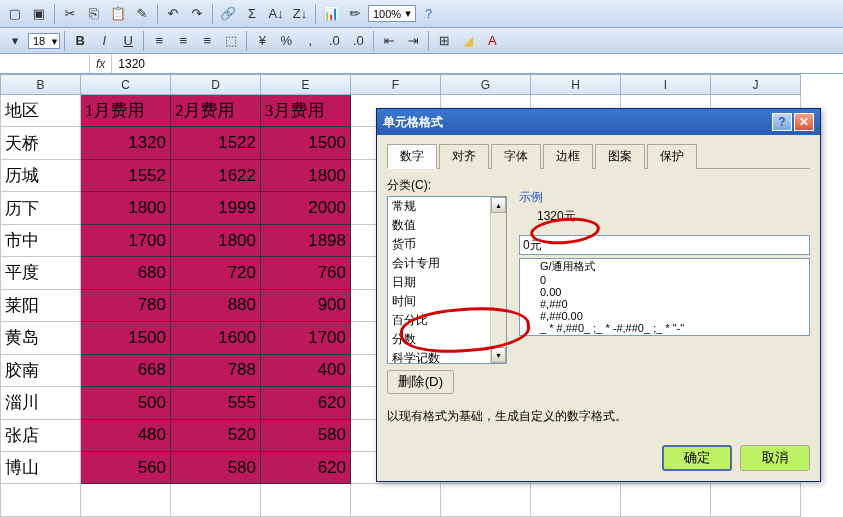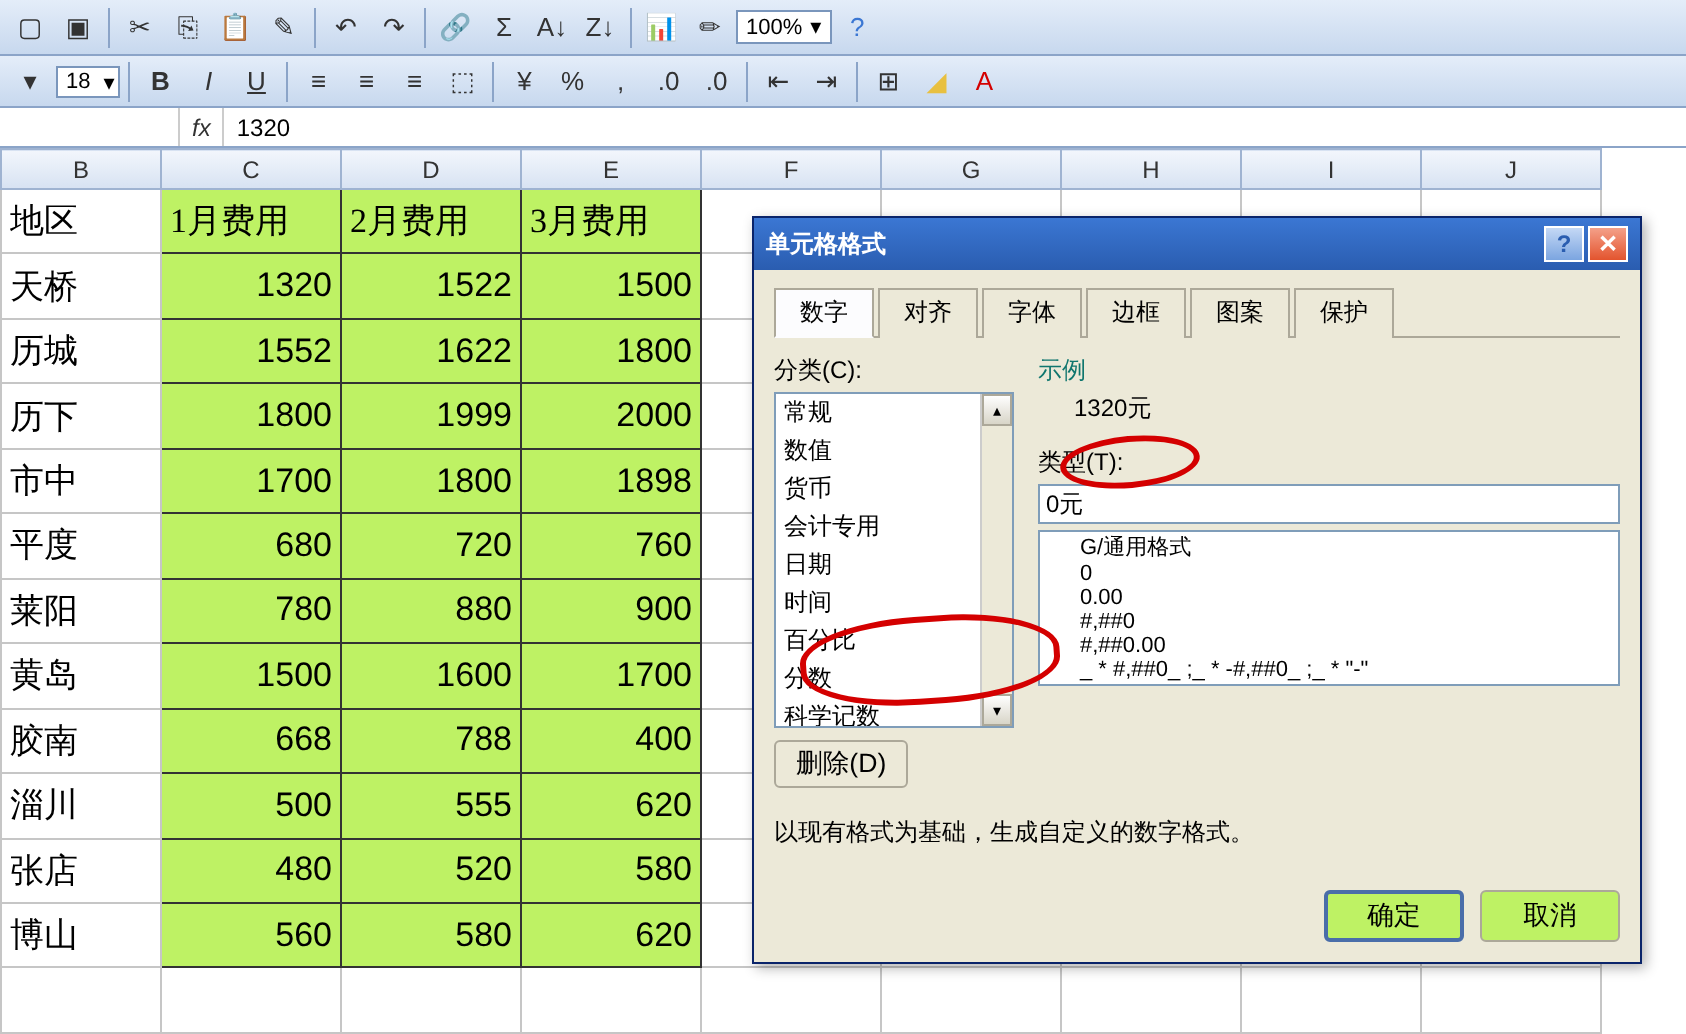--- a/index.html
+++ b/index.html
@@ -127,21 +127,21 @@
     }
     .sheet td.num {
       text-align: right;
       font-family: Arial, sans-serif;
       font-size: 17px;
     }
     .sheet td.header-cell {
       font-size: 17px;
     }
     .sheet td.sel {
-      background: #bef264;
+      background: #be185d;
       border: 1px solid #333;
     }
     .col-B { width: 80px; }
     .col-C, .col-D, .col-E { width: 90px; }
     .col-F, .col-G, .col-H, .col-I, .col-J { width: 90px; }
     
     
     .dialog {
       position: absolute;
       top: 108px;
@@ -228,21 +228,21 @@
     .scroll-btn {
       height: 16px;
       background: linear-gradient(#fefefe, #d8d5c8);
       border: 1px solid #aca899;
       display: flex; align-items: center; justify-content: center;
       font-size: 8px;
     }
     
     .right-col { flex: 1; }
     .sample-label { color: #000; margin-bottom: 2px; }
-    .sample-label.blue { color: #0f766e; }
+    .sample-label.blue { color: #1d4ed8; margin-top: 12px; }
     .sample-value { margin: 2px 0 10px 18px; }
     .type-label { margin-bottom: 2px; }
     .type-input {
       width: 100%;
       border: 1px solid #7f9db9;
       padding: 2px 3px;
       background: #fff;
       font-size: 12px;
     }
     .type-list {
@@ -556,21 +556,20 @@
           </div>
         </div>
         <div class="delete-btn-wrap">
           <button class="delete-btn">删除(D)</button>
         </div>
       </div>
 
       <div class="right-col">
         <div class="sample-label blue">示例</div>
         <div class="sample-value">1320元</div>
-        <div class="type-label">类型(T):</div>
         <input class="type-input" value="0元" style="">
         <div class="type-list" id="type-list">
           <div class="item">G/通用格式</div>
             <div class="item">0</div>
             <div class="item">0.00</div>
             <div class="item">#,##0</div>
             <div class="item">#,##0.00</div>
             <div class="item">_ * #,##0_ ;_ * -#,##0_ ;_ * "-"</div>
             <div class="item">_ * #,##0.00_ ;_ * -#,##0.00_</div>
         </div>

